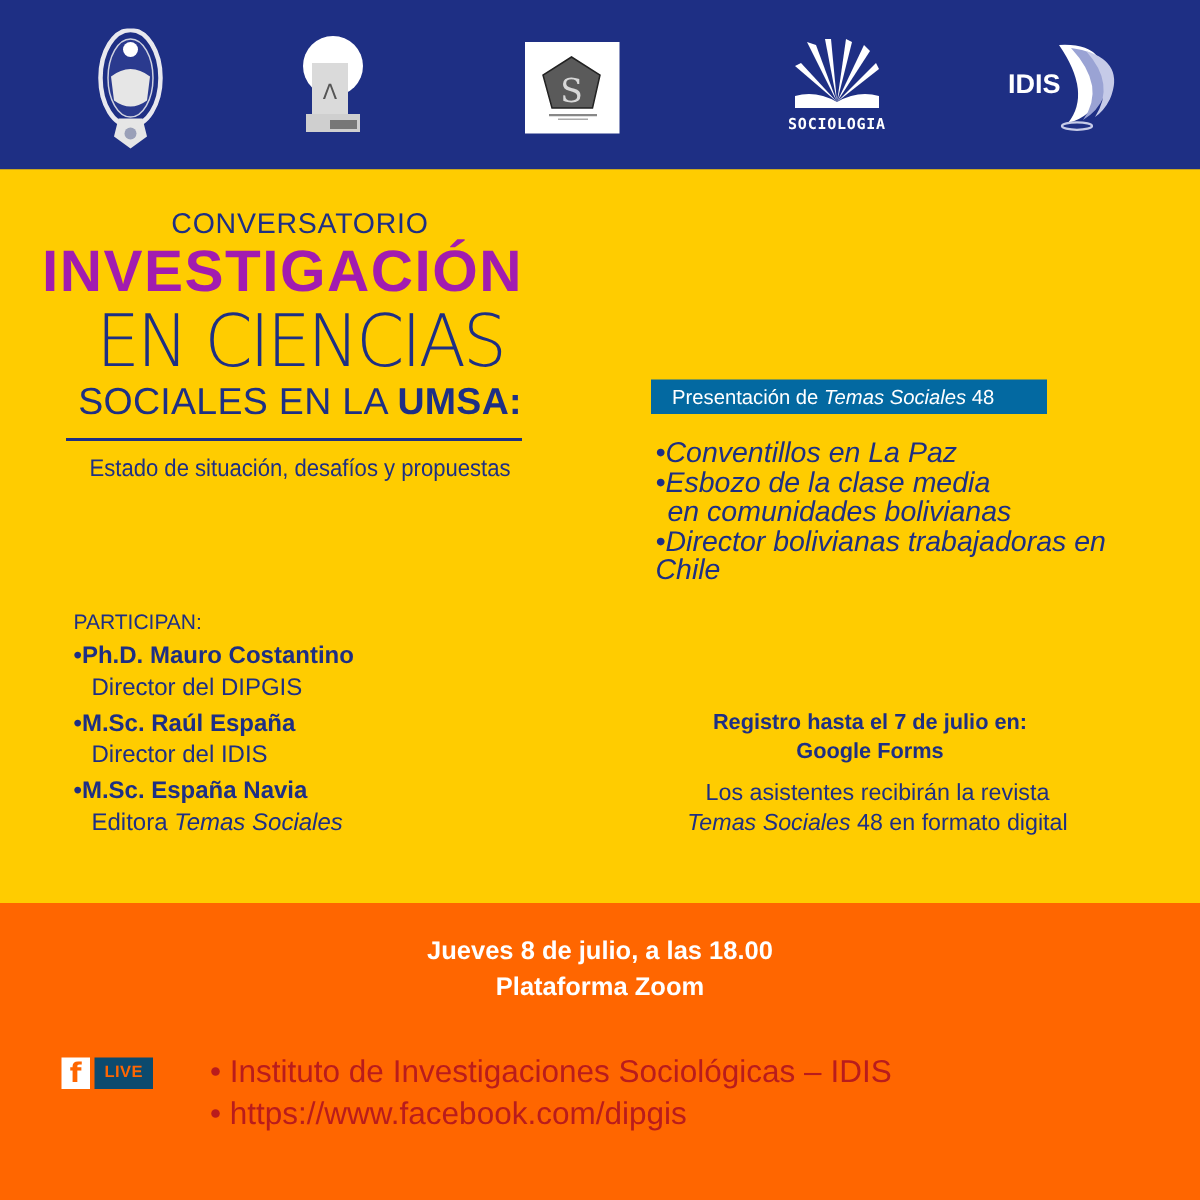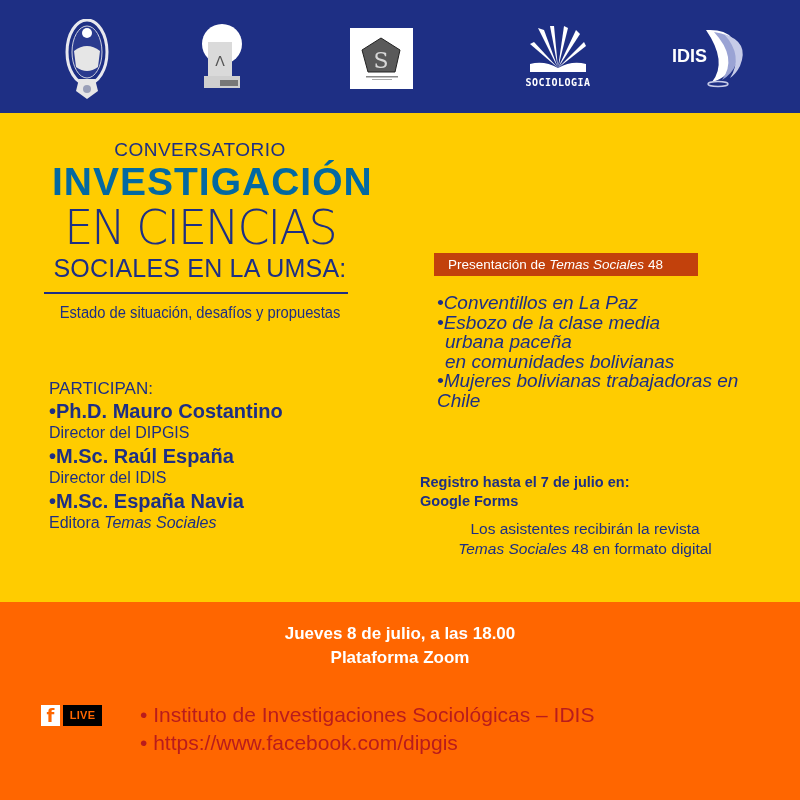--- a/index.html
+++ b/index.html
@@ -14,49 +14,49 @@
   .logo-umsa { left: 64px; top: 19px; }
   .logo-dipgis { left: 198px; top: 22px; }
   .logo-box { left: 350px; top: 28px; width: 63px; height: 61px; background: #ffffff; }
   .logo-socio { left: 524px; top: 24px; }
   .logo-idis { left: 672px; top: 28px; }
 
   
   .yellow { left: 0; top: 113px; width: 800px; height: 489px; background: #ffcc00; }
 
   .conv { left: 40px; top: 139px; width: 320px; text-align: center; font-size: 19px; letter-spacing: 0.5px; color: #1e2f84; }
-  .t-inv { left: 52px; top: 160px; width: 320px; text-align: right; font-size: 39px; font-weight: bold; letter-spacing: 1px; color: #0369a1; }
+  .t-inv { left: 28px; top: 160px; width: 320px; text-align: right; font-size: 39px; font-weight: bold; letter-spacing: 1px; color: #a21caf; }
   .t-cien { left: 40px; top: 200px; width: 320px; text-align: center; font-size: 46px; font-weight: normal; letter-spacing: -2px; color: #1e2f84; transform: scaleY(1.05); font-family: "DejaVu Sans", sans-serif; font-weight: 200; }
   .t-soc { left: 40px; top: 254px; width: 320px; text-align: center; font-size: 25px; color: #1e2f84; letter-spacing: 0.2px; }
-  .t-soc b { font-weight: normal; }
+  .t-soc b { font-weight: bold; }
   .underline { left: 44px; top: 292px; width: 304px; height: 2px; background: #1e2f84; }
   .subtitle { left: 40px; top: 304px; width: 320px; text-align: center; font-size: 16px; color: #1e2f84; font-family: "Liberation Sans Narrow", "Liberation Sans", sans-serif; transform: scaleX(0.92); }
 
   .participants { left: 49px; top: 378px; width: 300px; color: #1e2f84; font-size: 16px; line-height: 21px; }
-  .participants .ph { font-size: 17px; }
-  .participants .name { font-weight: bold; font-size: 20px; margin-top: 2px; }
-  .participants .role { margin-bottom: 3px; }
+  .participants .ph { font-size: 14px; margin-top: 26px; }
+  .participants .name { font-weight: bold; font-size: 16px; margin-top: 2px; }
+  .participants .role { margin-bottom: 3px; margin-left: 12px; }
   .participants i { font-style: italic; }
 
-  .pres-box { left: 434px; top: 253px; width: 264px; height: 23px; background: #c2410c; color: #ffffff; font-size: 13.5px; line-height: 23px; padding-left: 14px; }
+  .pres-box { left: 434px; top: 253px; width: 264px; height: 23px; background: #0369a1; color: #ffffff; font-size: 13.5px; line-height: 23px; padding-left: 14px; }
   .pres-box i { font-style: italic; }
 
   .articles { left: 437px; top: 293px; width: 340px; color: #1e2f84; font-size: 19px; font-style: italic; line-height: 19.5px; }
   .articles .cont { padding-left: 8px; }
 
-  .reg { left: 420px; top: 473px; width: 320px; text-align: left; color: #1e2f84; font-weight: bold; font-size: 14.5px; line-height: 19px; }
+  .reg { left: 420px; top: 473px; width: 320px; text-align: center; color: #1e2f84; font-weight: bold; font-size: 14.5px; line-height: 19px; }
   .recv { left: 420px; top: 519px; width: 330px; text-align: center; color: #1e2f84; font-size: 15.5px; line-height: 20px; }
   .recv i { font-style: italic; }
 
   
   .orange { left: 0; top: 602px; width: 800px; height: 198px; background: #ff6600; }
   .when { left: 0; top: 622px; width: 800px; text-align: center; color: #ffffff; font-weight: bold; font-size: 17px; line-height: 24px; }
   .fb { left: 41px; top: 705px; height: 21px; display: flex; gap: 3px; }
   .fb-f { width: 19px; height: 21px; background: #ffffff; color: #ff6600; font-weight: bold; font-size: 18px; text-align: center; line-height: 22px; font-family: "DejaVu Sans", sans-serif; }
-  .fb-live { width: 39px; height: 21px; background: #000000; color: #ff6600; font-weight: bold; font-size: 11px; text-align: center; line-height: 21px; letter-spacing: 0.3px; }
+  .fb-live { width: 39px; height: 21px; background: #0c4a6e; color: #ff6600; font-weight: bold; font-size: 11px; text-align: center; line-height: 21px; letter-spacing: 0.3px; }
   .links { left: 140px; top: 701px; color: #b91c1c; font-size: 21px; line-height: 28px; }
 </style>
 </head>
 <body>
 
 <div class="abs header">
   <div class="logo logo-umsa">
     <svg width="46" height="82" viewBox="0 0 46 82">
       <ellipse cx="23" cy="33" rx="20" ry="32" fill="none" stroke="#e8e8ee" stroke-width="3"></ellipse>
       <ellipse cx="23" cy="33" rx="15" ry="26" fill="#2a3a8e" stroke="#cfd2e0" stroke-width="1"></ellipse>
@@ -134,27 +134,26 @@
 </div>
 
 <div class="abs pres-box"><span>Presentación de </span><i>Temas Sociales</i><span> 48</span></div>
 
 <div class="abs articles">
   <div>
     <div>•Conventillos en La Paz</div>
   </div>
   <div>
     <div>•Esbozo de la clase media</div>
-    <div class="cont">urbana paceña</div>
   </div>
   <div>
     <div class="cont">en comunidades bolivianas</div>
   </div>
   <div>
-    <div>•Mujeres bolivianas trabajadoras en Chile</div>
+    <div>•Director bolivianas trabajadoras en Chile</div>
   </div>
 </div>
 
 <div class="abs reg">
   <div>Registro hasta el 7 de julio en:</div>
   <div>Google Forms</div>
 </div>
 <div class="abs recv">
   <div>Los asistentes recibirán la revista</div>
   <div><i>Temas Sociales</i><span> 48 en formato digital</span></div>

